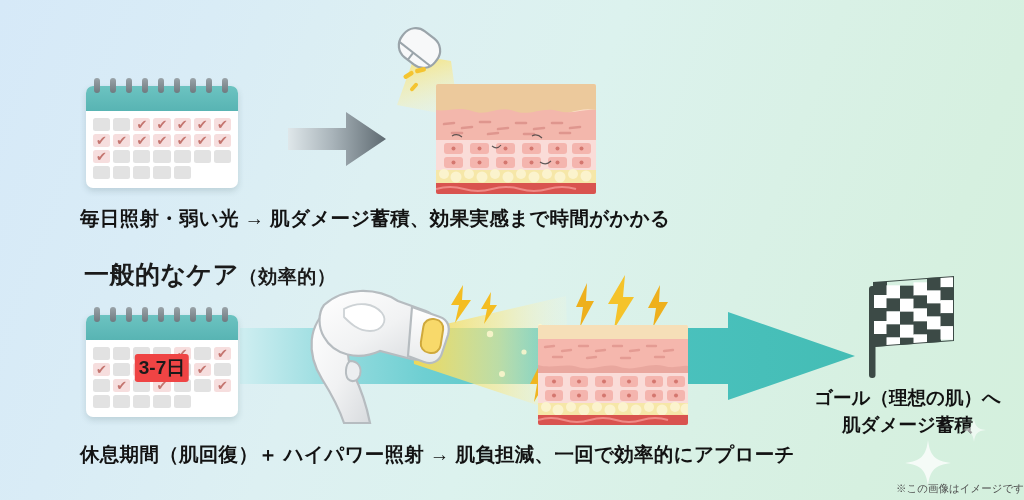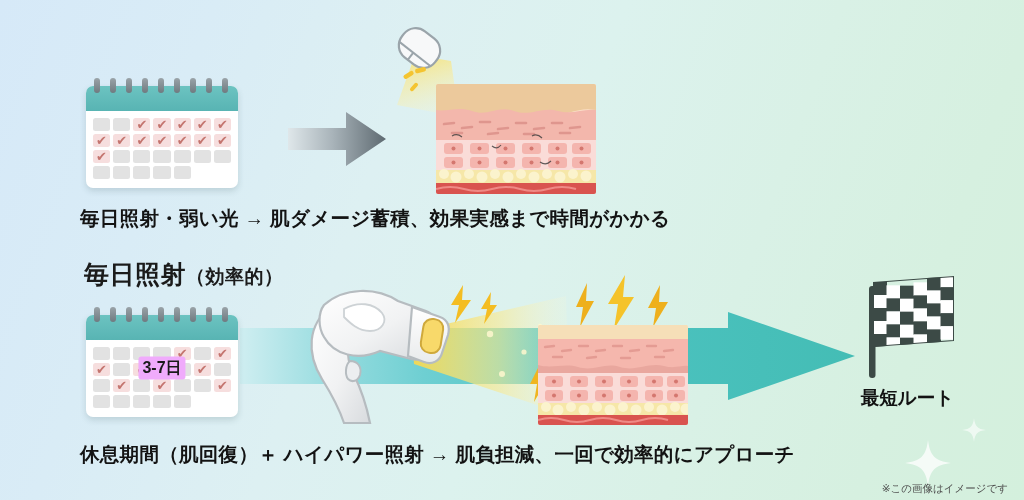--- a/index.html
+++ b/index.html
@@ -22,38 +22,38 @@
   .caption{position:absolute;font-weight:bold;color:#131313;font-size:19.5px;white-space:nowrap;letter-spacing:.3px;}
   #cap1{left:80px;top:205px;}
   #cap2{left:80px;top:441px;}
 
   
   #goal{position:absolute;left:800px;top:385px;width:215px;text-align:center;
         font-weight:bold;font-size:18.5px;color:#121212;line-height:1.45;}
   #goal .l{display:block;white-space:nowrap;}
 
   
-  #disclaimer{position:absolute;right:16px;bottom:4px;font-size:10.5px;color:#4e4e4e;white-space:nowrap;}
+  #disclaimer{position:absolute;right:0;bottom:4px;font-size:10.5px;color:#4e4e4e;white-space:nowrap;font-family:Liberation Mono, monospace;}
 
   
   .cal{position:absolute;width:152px;}
   .cal .spiral{position:relative;height:14px;z-index:3;}
   .cal .spiral i{position:absolute;top:0;width:6px;height:15px;border-radius:3px;
      background:linear-gradient(180deg,#9aa3a8,#6f7a80);display:block;}
   .cal .body{position:relative;border-radius:7px;background:#ffffff;
      box-shadow:0 3px 6px rgba(40,70,80,.17);overflow:hidden;margin-top:-6px;}
   .cal .head{height:25px;background:linear-gradient(180deg,#6cc3c1,#58b4b3);}
   .cal .grid{display:grid;grid-template-columns:repeat(7,1fr);gap:3px;padding:7px 7px 9px 7px;}
   .cal .cell{position:relative;height:13px;border-radius:2.5px;background:#e2e2e2;}
   .cal .cell.on{background:#f6dede;}
   .cal .cell.blank{background:transparent;}
   .cal .chk{position:absolute;left:50%;top:50%;transform:translate(-50%,-54%);
      color:#c4756f;font-size:13px;font-weight:bold;line-height:1;}
   .cal .badge{position:absolute;left:50%;top:52%;transform:translate(-50%,-50%);
-     font-size:16px;font-weight:bold;color:#1a1a1a;background:#f0abfc;padding:1px 4px;
+     font-size:19px;font-weight:bold;color:#1a1a1a;background:#ef4444;padding:1px 4px;
      border-radius:3px;white-space:nowrap;z-index:4;text-align:right;}
   #cal1{left:86px;top:78px;}
   #cal2{left:86px;top:307px;}
 
   
   #grayArrow{position:absolute;left:288px;top:108px;width:98px;height:62px;}
   #tealArrow{position:absolute;left:240px;top:312px;width:615px;height:88px;}
 
   
   .skin{position:absolute;overflow:hidden;}
@@ -262,21 +262,21 @@
           <circle cx="137" cy="90" r="5"></circle>
           <circle cx="150" cy="92" r="5.5"></circle>
       </g>
 
       <rect x="0" y="99" width="160" height="11" fill="#d9534f"></rect>
       <path d="M0,105 q14,-4 28,0 t28,0 t28,0 t28,0 t28,0" stroke="#ef8a86" stroke-width="2" fill="none"></path>
     </g>
   </svg>
 
   <div class="sec-title" id="title2">
-    <span class="big">毎日照射</span><span class="small">（効率的）</span>
+    <span class="big">一般的なケア</span><span class="small">（効率的）</span>
   </div>
 
   <svg id="tealArrow" viewBox="0 0 615 88">
     <defs>
       <linearGradient id="tg" x1="0" y1="0" x2="1" y2="0">
         <stop offset="0%" stop-color="#cfeef1"></stop>
         <stop offset="14%" stop-color="#9adde0"></stop>
         <stop offset="30%" stop-color="#6ecfd2"></stop>
         <stop offset="55%" stop-color="#4dc3c1"></stop>
         <stop offset="100%" stop-color="#44bdb5"></stop>
@@ -521,21 +521,22 @@
         <rect x="41.5" y="69.31663454813743" width="14" height="13.5" fill="#ffffff"></rect>
         <rect x="55" y="69.66923815439097" width="14" height="13.5" fill="#3c4a46"></rect>
         <rect x="68.5" y="66.33689940116915" width="14" height="13.5" fill="#ffffff"></rect>
         <rect x="82" y="61.38739778352574" width="14" height="13.5" fill="#3c4a46"></rect>
         <rect x="95.5" y="58.112349411674515" width="14" height="13.5" fill="#ffffff"></rect>
         <path d="M28,14 L109,8 L109,73 L28,79 Z" fill="none" stroke="#3c4a46" stroke-width="2"></path>
       </g>
   </svg>
 
   <div id="goal">
-    <span class="l">最短ルート</span>
+    <span class="l">ゴール（理想の肌）へ</span>
+    <span class="l">肌ダメージ蓄積</span>
   </div>
 
   <svg class="spark" style="left:905px;top:440px;width:46px;height:46px" viewBox="0 0 46 46">
     <path d="M23,0 C25,16 30,21 46,23 C30,25 25,30 23,46 C21,30 16,25 0,23 C16,21 21,16 23,0 Z" fill="#ffffff" opacity=".75"></path>
   </svg>
   <svg class="spark" style="left:962px;top:418px;width:24px;height:24px" viewBox="0 0 24 24">
     <path d="M12,0 C13,8.5 15.5,11 24,12 C15.5,13 13,15.5 12,24 C11,15.5 8.5,13 0,12 C8.5,11 11,8.5 12,0 Z" fill="#ffffff" opacity=".6"></path>
   </svg>
 
   <div class="caption" id="cap2">休息期間（肌回復）＋ ハイパワー照射 → 肌負担減、一回で効率的にアプローチ</div>

